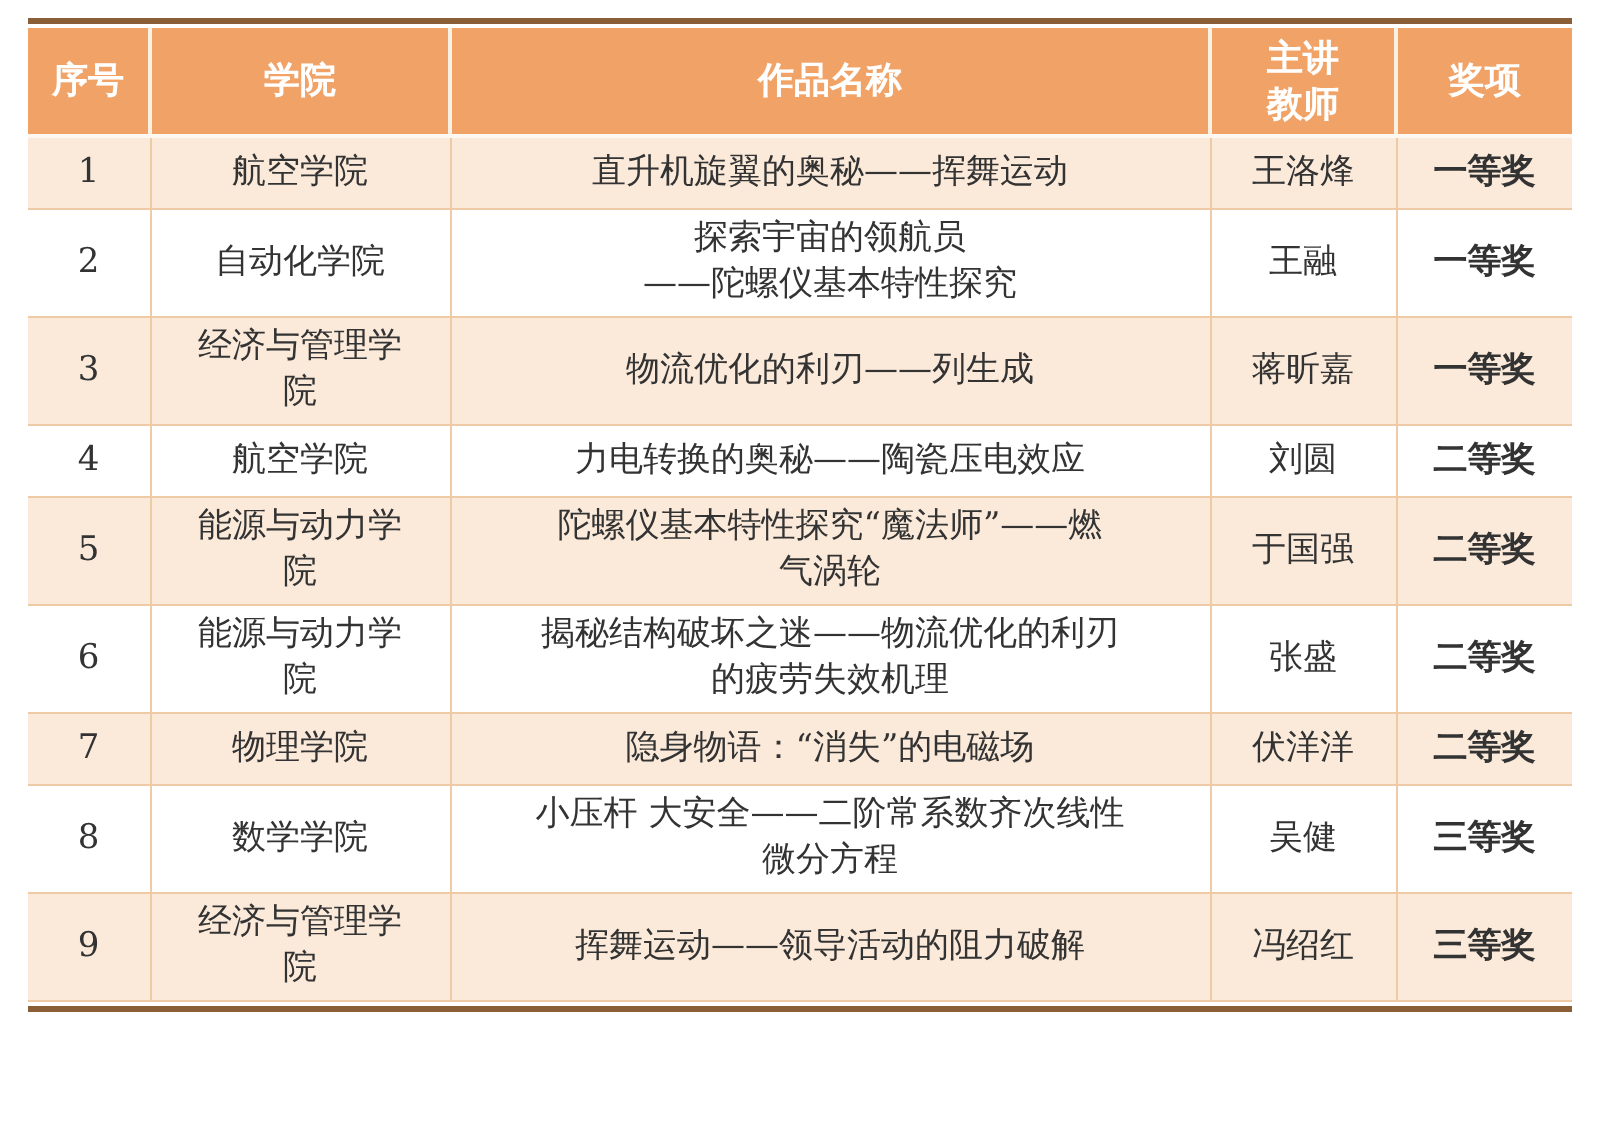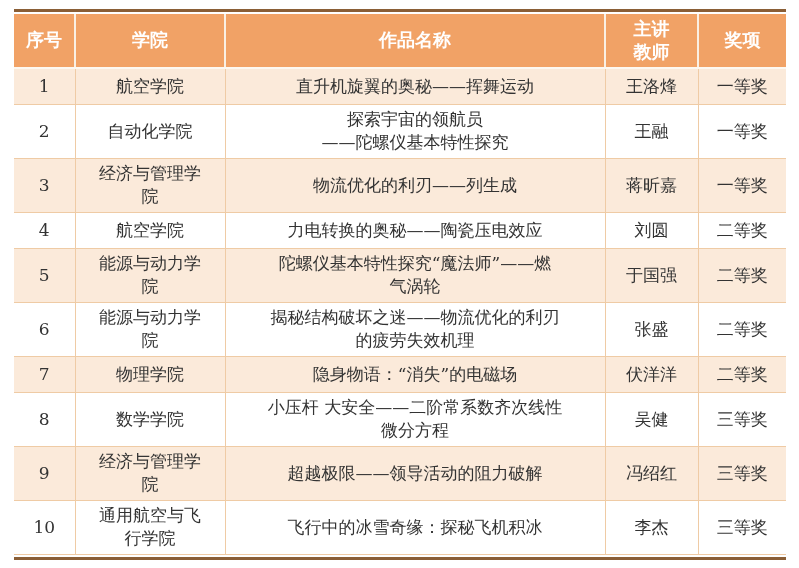--- a/index.html
+++ b/index.html
@@ -55,21 +55,21 @@
     font-size: 17px;
     color: #333333;
     line-height: 1.35;
     text-align: center;
     vertical-align: middle;
     white-space: pre-line;
     padding: 2px 8px;
     border: 1px solid #efcba5;
   }
   table.awards td:first-child { border-left: none; }
-  table.awards td:last-child { border-right: none; }
+  table.awards td:last-child { border-right: none; font-weight: bold; }
   table.awards tbody tr:nth-child(odd) td { background: #fbeada; }
   table.awards tbody tr:nth-child(even) td { background: #ffffff; }
   tr.h-s { height: 36px; }
   tr.h-d { height: 54px; }
 </style>
 </head>
 <body>
 
 <div class="page">
   <div class="table-wrap">
@@ -153,29 +153,21 @@
           <td>数学学院</td>
           <td>小压杆 大安全——二阶常系数齐次线性
 微分方程</td>
           <td>吴健</td>
           <td>三等奖</td>
         </tr>
         <tr class="h-d">
           <td>9</td>
           <td>经济与管理学
 院</td>
-          <td>超越极限——领导活动的阻力破解</td>
+          <td>挥舞运动——领导活动的阻力破解</td>
           <td>冯绍红</td>
-          <td>三等奖</td>
-        </tr>
-        <tr class="h-d">
-          <td>10</td>
-          <td>通用航空与飞
-行学院</td>
-          <td>飞行中的冰雪奇缘：探秘飞机积冰</td>
-          <td>李杰</td>
           <td>三等奖</td>
         </tr>
       </tbody>
     </table>
     <div class="rule bottom"></div>
   </div>
 </div>
 
 </body></html>

